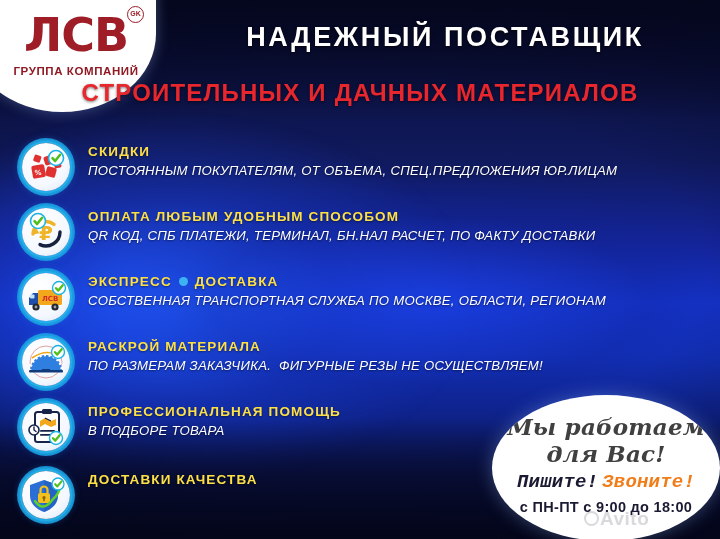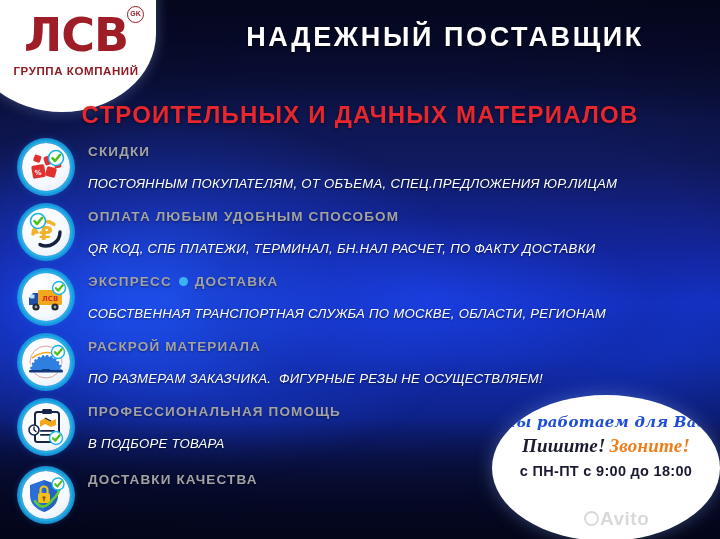--- a/index.html
+++ b/index.html
@@ -136,21 +136,20 @@
     left: 8px;
     right: 8px;
     top: 79px;
     text-align: center;
     color: #e8262d;
     font-family: "Liberation Sans", sans-serif;
     font-weight: bold;
     font-size: 24px;
     letter-spacing: 1.2px;
     text-shadow: 0 1px 3px rgba(0,0,0,0.55);
-    margin-top: 22px;
   }
 
   
   .features {
     position: absolute;
     left: 0;
     top: 134px;
     width: 720px;
   }
   .feature {
@@ -181,21 +180,21 @@
     width: 48px;
     height: 48px;
     border-radius: 50%;
     background: radial-gradient(circle at 36% 30%, #ffffff 0%, #f4f8ff 62%, #dbe6f7 100%);
     box-shadow: 0 0 0 2px rgba(40,180,235,0.9), 0 0 9px 2px rgba(25,120,225,0.65);
     overflow: hidden;
   }
   .icon-disc svg { display: block; width: 48px; height: 48px; }
 
   .feature-title {
-    color: #a3a3a3;
+    color: #fde047;
     font-family: "Liberation Sans", sans-serif;
     font-weight: bold;
     font-size: 13.5px;
     letter-spacing: 1.15px;
     padding-top: 10px;
     text-shadow: 0 1px 2px rgba(0,0,0,0.45);
   }
   .feature-title .dot {
     display: inline-block;
     width: 9px;
@@ -205,21 +204,21 @@
     vertical-align: middle;
     margin: 0 7px 2px 7px;
   }
   .feature-desc {
     color: #ffffff;
     font-family: "Liberation Sans", sans-serif;
     font-style: italic;
     font-weight: normal;
     font-size: 13.2px;
     letter-spacing: 0.25px;
-    margin-top: 17px;
+    margin-top: 4px;
     white-space: pre;
     text-shadow: 0 1px 2px rgba(0,0,0,0.5);
   }
 
   
   .contact-oval {
     position: absolute;
     left: 492px;
     top: 395px;
     width: 228px;
@@ -232,27 +231,27 @@
   .contact-inner {
     position: absolute;
     left: 0; right: 0;
     top: 18px;
     text-align: center;
   }
   .contact-line1 {
     font-family: "DejaVu Serif", serif;
     font-style: italic;
     font-weight: bold;
-    font-size: 15px;
-    color: #1d4ed8;
+    font-size: 23px;
+    color: #404040;
     letter-spacing: 0.2px;
   }
   .contact-line2 {
     margin-top: 4px;
-    font-family: Liberation Serif, serif;
+    font-family: Liberation Mono, monospace;
     font-style: italic;
     font-weight: bold;
     font-size: 19px;
     color: #1a1a32;
     letter-spacing: 0.2px;
     text-align: center;
   }
   .contact-line2 .call {
     color: #f07d1a;
     margin-left: 4px;

